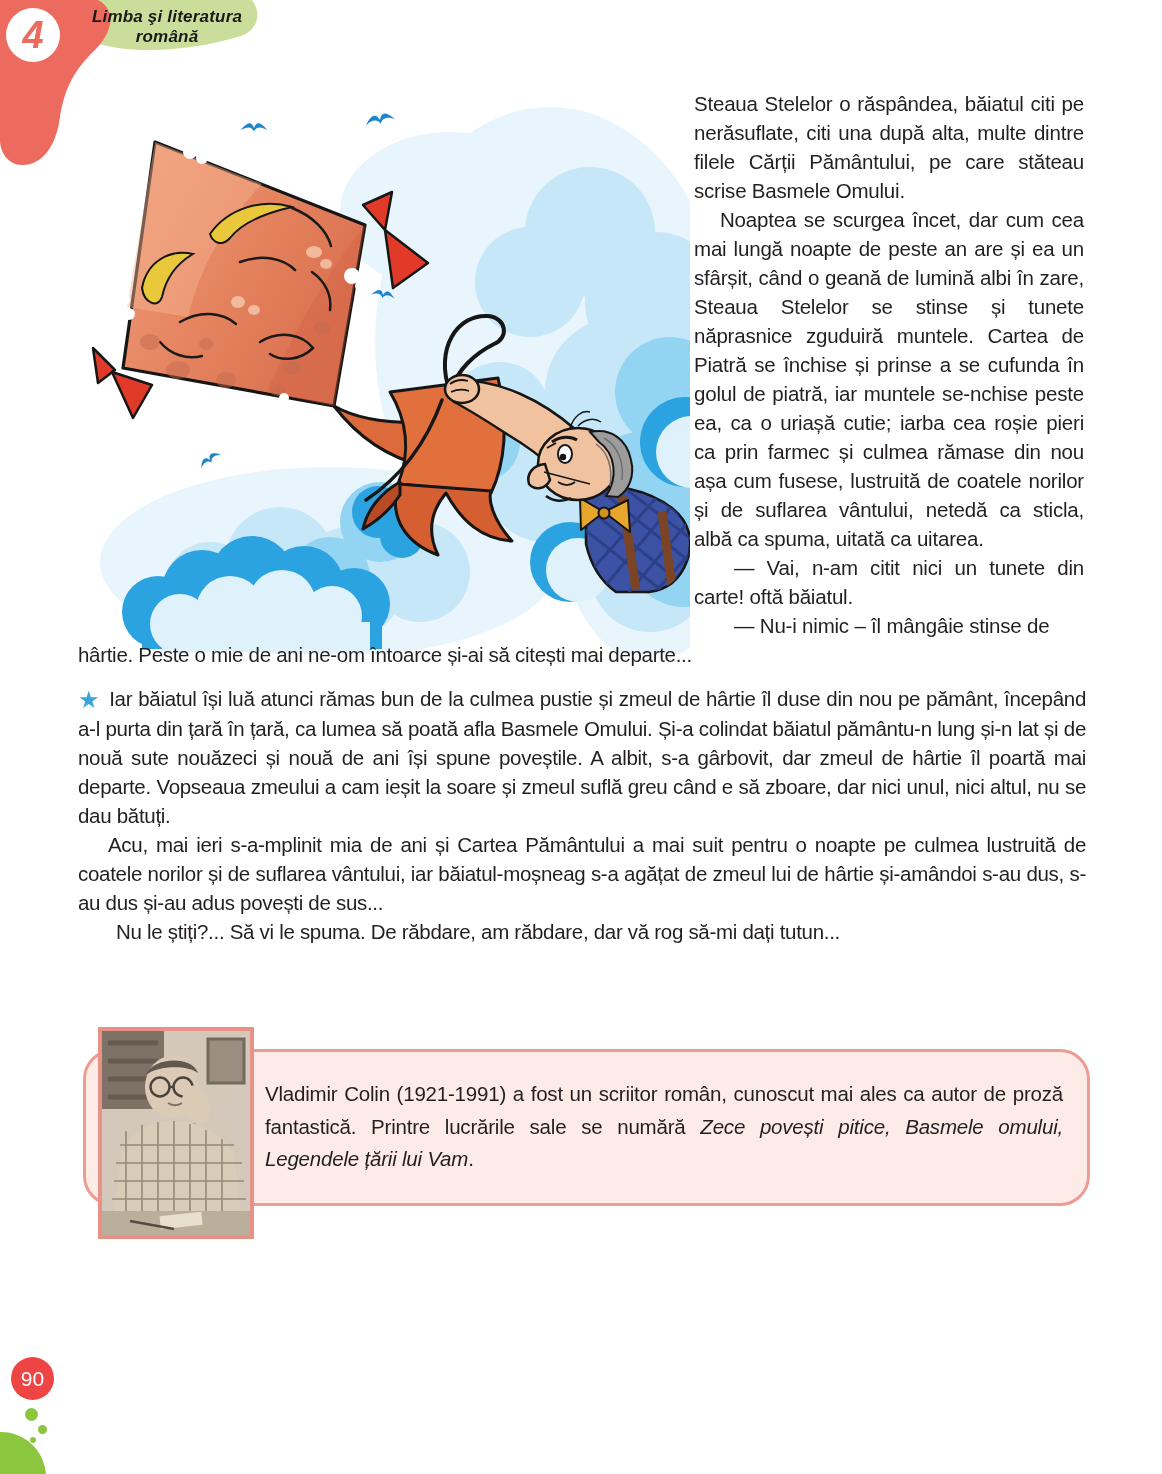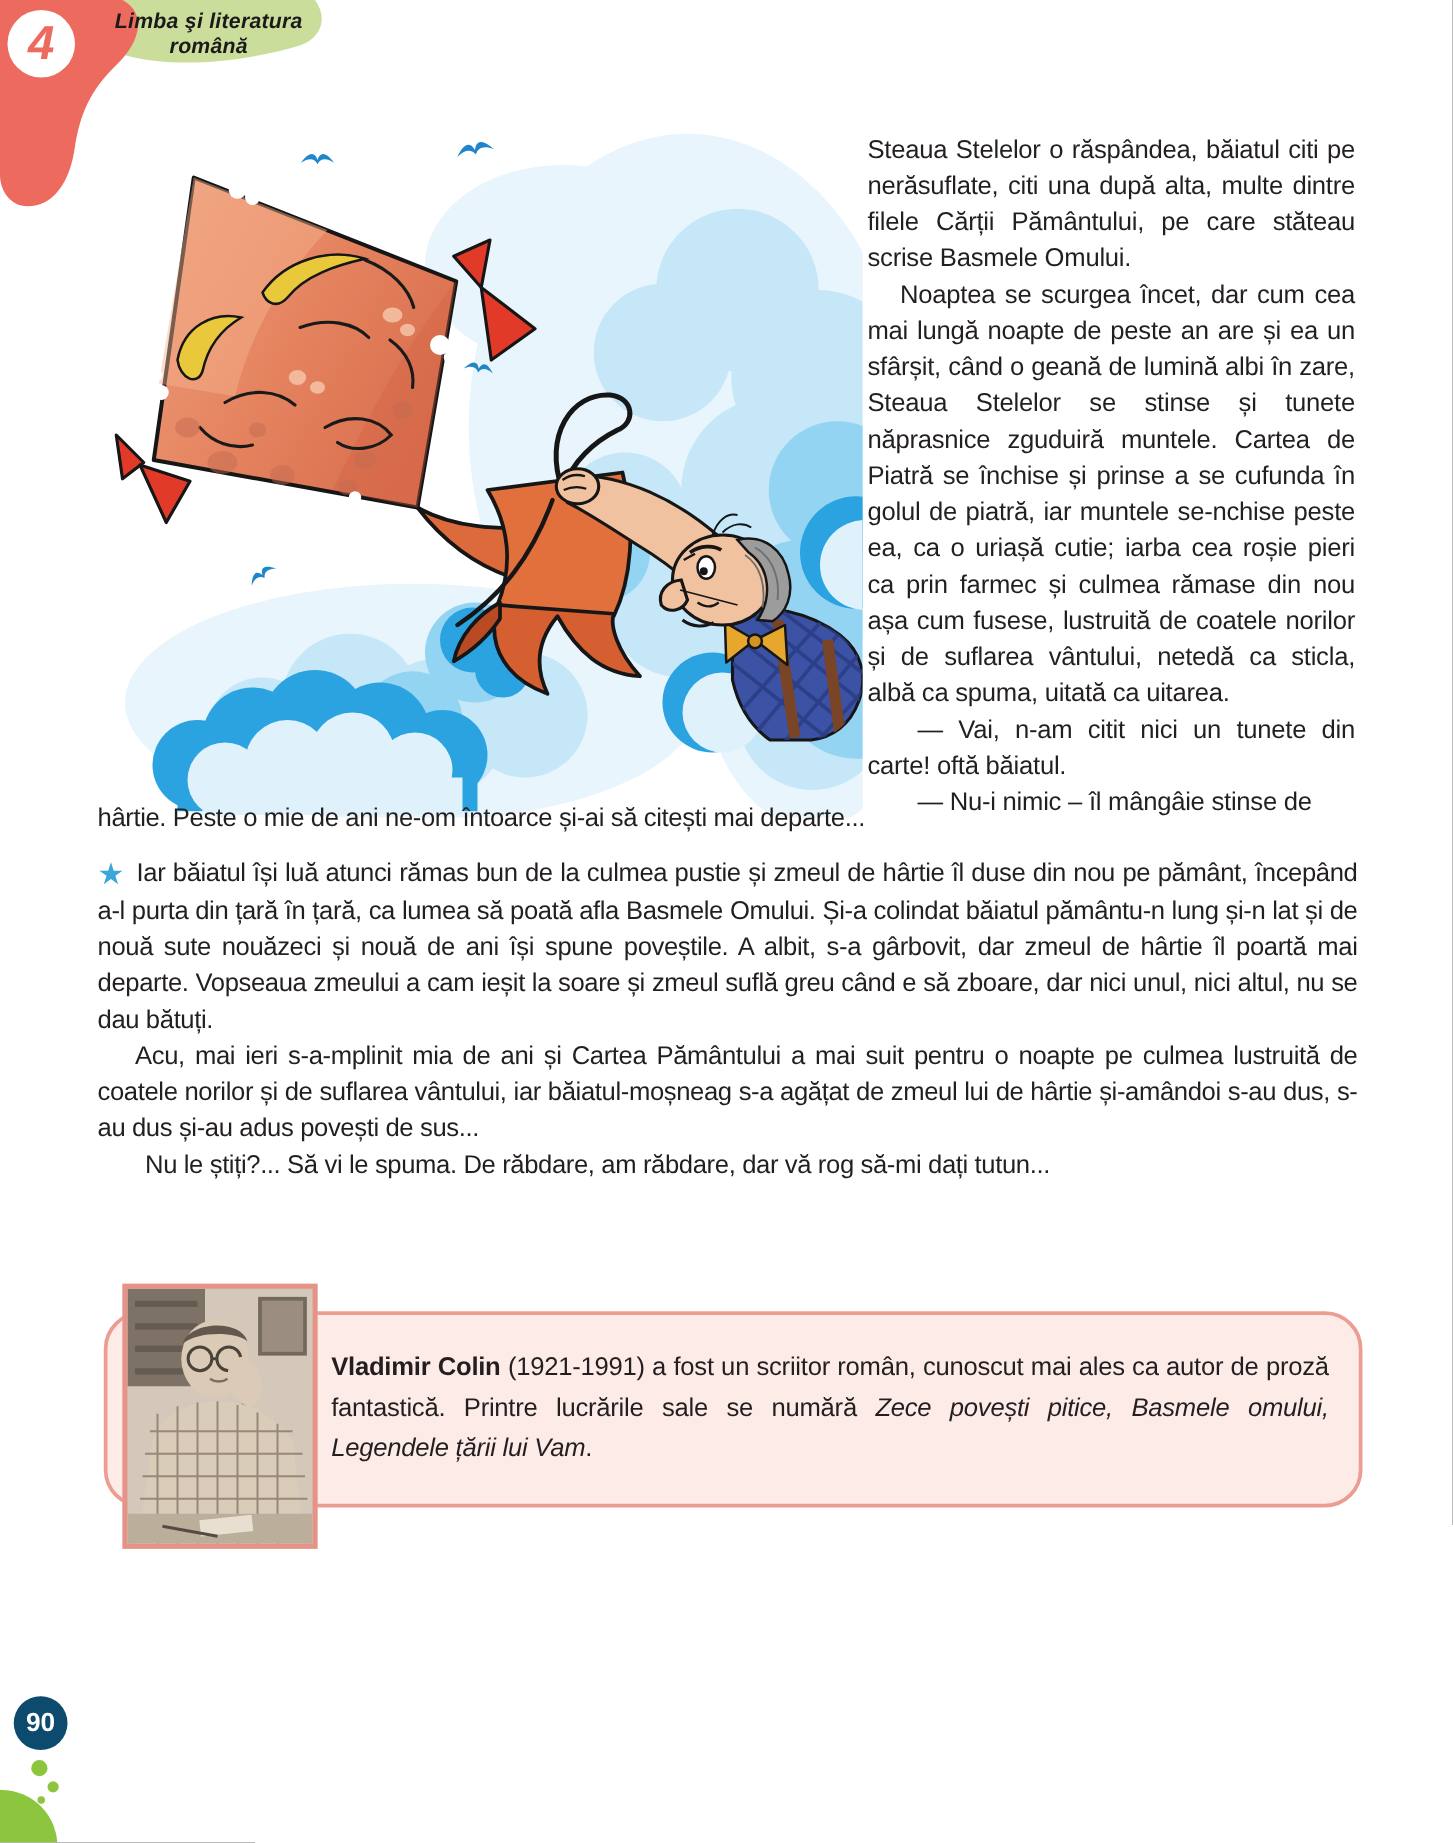--- a/index.html
+++ b/index.html
@@ -19,21 +19,21 @@
     position:absolute; left:72px; top:7px; width:190px;
     font-size:17px; font-weight:bold; font-style:italic; color:#1a1a1a;
     letter-spacing:0.2px;
     text-align:center;
   }
   
   .illustration{position:absolute; left:30px; top:92px;}
   
   .col-text{
     position:absolute; left:694px; top:89px; width:390px;
-    font-size:20.5px; line-height:29px; text-align:justify; letter-spacing:-0.2px;margin-top:16px;
+    font-size:20.5px; line-height:29px; text-align:justify; letter-spacing:-0.2px;
   }
   .col-text p{margin:0;}
   .ind-sm{text-indent:26px;}
   .ind-lg{text-indent:40px;}
   .wide-text{
     position:absolute; left:78px; top:640px; width:1008px;
     font-size:20.5px; line-height:29px; text-align:justify; letter-spacing:-0.3px;
   }
   .wide-text p{margin:0;}
   .star-para{margin-top:15px !important;}
@@ -50,28 +50,28 @@
   }
   .bio-photo{
     position:absolute; left:98px; top:1027px; width:148px; height:204px;
     border:4px solid #e89287; background:#cfc5b8; box-sizing:content-box;
   }
   .bio-photo svg{display:block;}
   .bio-text{
     position:absolute; left:265px; top:1078px; width:798px;
     font-size:20.5px; line-height:32.5px; text-align:justify; letter-spacing:-0.2px;
   }
-  .bio-text .b{font-weight:bold;}
+  .bio-text .b{font-weight:normal;}
   .bio-text .i{font-style:italic;}
   
   .page-num{
     position:absolute; left:11px; top:1357px; width:43px; height:43px;
-    background:#0c4a6e; border-radius:50%;
+    background:#ef4444; border-radius:50%;
     display:flex; align-items:center; justify-content:center;
-    color:#ffffff; font-size:21px; font-weight:bold;
+    color:#ffffff; font-size:21px; font-weight:normal;
   }
   .dot{position:absolute; background:#8cc63f; border-radius:50%;}
   .dot1{left:25px; top:1408px; width:13px; height:13px;}
   .dot2{left:38px; top:1425px; width:9px; height:9px;}
   .dot3{left:30px; top:1437px; width:6px; height:6px;}
   .corner-blob{
     position:absolute; left:-44px; top:1432px; width:90px; height:90px;
     background:#8cc63f; border-radius:50%;
   }
   .footer-title{

